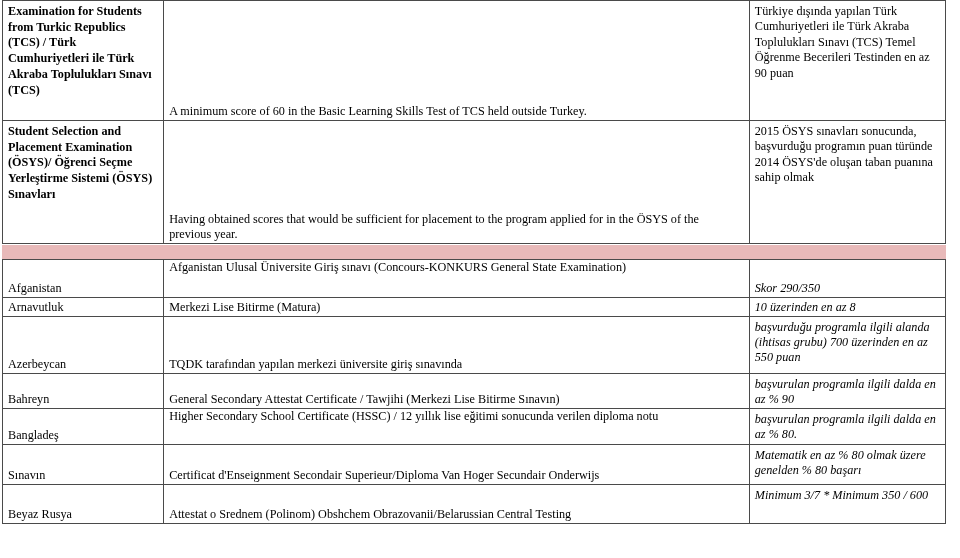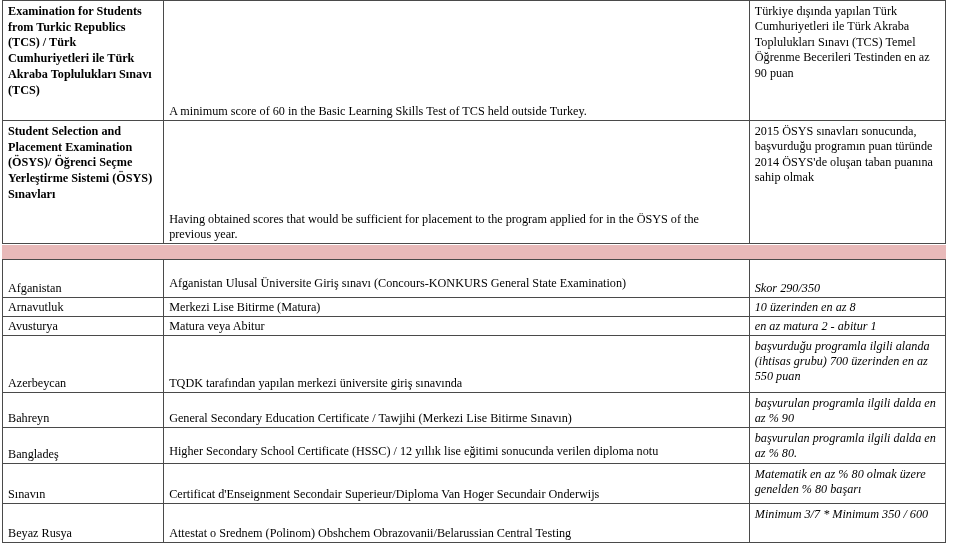--- a/index.html
+++ b/index.html
@@ -68,21 +68,21 @@
     background: #e8b9b9;
   }
   .gap-above { height: 1px; }
 
   
   .bot-table td.country {
     vertical-align: bottom;
   }
   .bot-table td.exam {
     vertical-align: top;
-    padding-top: 16px;
+    padding-top: 0;
   }
   .bot-table td.exam.single {
     vertical-align: bottom;
     padding-top: 2px;
   }
   .bot-table td.score {
     vertical-align: bottom;
     font-style: italic;
   }
   .bot-table td.score.top {
@@ -138,33 +138,28 @@
       <tr class="h-afg">
         <td class="country">Afganistan</td>
         <td class="exam">Afganistan Ulusal Üniversite Giriş sınavı (Concours-KONKURS General State Examination)</td>
         <td class="score">Skor 290/350</td>
       </tr>
       <tr class="h-arn">
         <td class="country">Arnavutluk</td>
         <td class="exam single">Merkezi Lise Bitirme (Matura)</td>
         <td class="score"> 10 üzerinden en az 8</td>
       </tr>
-      <tr class="h-avu">
-        <td class="country">Avusturya</td>
-        <td class="exam single">Matura veya Abitur</td>
-        <td class="score">en az matura 2 - abitur 1</td>
-      </tr>
       <tr class="h-aze">
         <td class="country">Azerbeycan</td>
         <td class="exam single">TQDK tarafından yapılan merkezi üniversite giriş sınavında</td>
         <td class="score top">başvurduğu programla ilgili alanda (ihtisas grubu) 700 üzerinden en az 550 puan</td>
       </tr>
       <tr class="h-bah">
         <td class="country">Bahreyn</td>
-        <td class="exam single">General Secondary Education Certificate / Tawjihi (Merkezi Lise Bitirme Sınavın)</td>
+        <td class="exam single">General Secondary Attestat Certificate / Tawjihi (Merkezi Lise Bitirme Sınavın)</td>
         <td class="score top">başvurulan programla ilgili dalda en az % 90</td>
       </tr>
       <tr class="h-ban">
         <td class="country">Bangladeş</td>
         <td class="exam">Higher Secondary School Certificate (HSSC) / 12 yıllık lise eğitimi sonucunda verilen diploma notu</td>
         <td class="score top">başvurulan programla ilgili dalda en az % 80.</td>
       </tr>
       <tr class="h-bel">
         <td class="country">Sınavın</td>
         <td class="exam single">Certificat d'Enseignment Secondair Superieur/Diploma Van Hoger Secundair Onderwijs</td>

